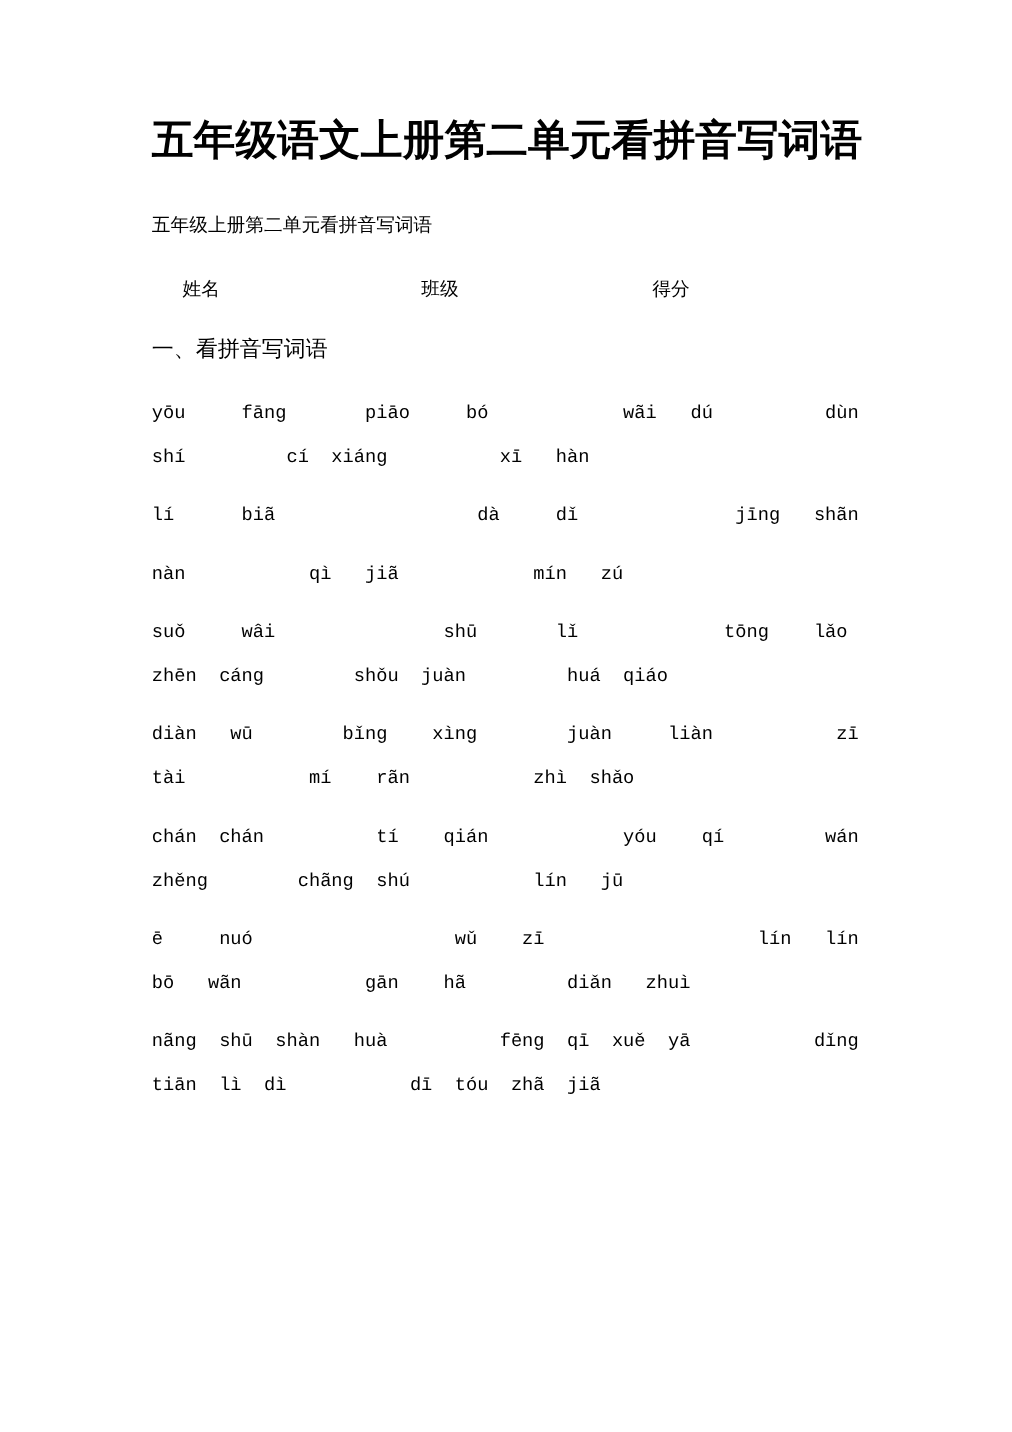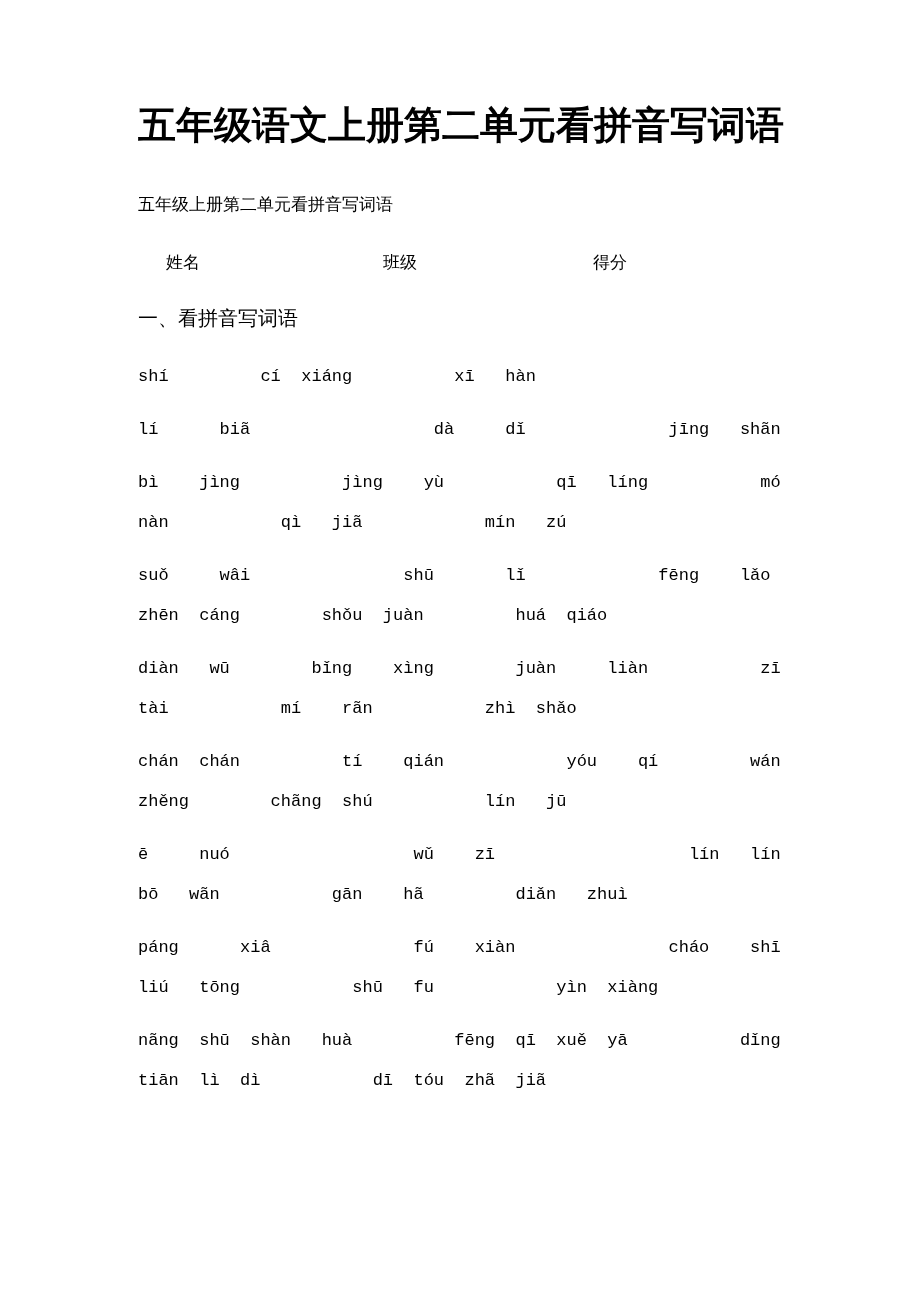--- a/index.html
+++ b/index.html
@@ -16,21 +16,21 @@
     width: 920px;
     height: 1302px;
     padding: 104px 130px 0 138px;
   }
   .title {
     margin: 0;
     font-size: 38px;
     line-height: 48px;
     font-weight: bold;
     white-space: nowrap;
-    font-family: Liberation Mono, monospace;
+    font-family: Liberation Serif, serif;
   }
   .subtitle {
     margin: 42px 0 0 0;
     font-size: 17px;
     line-height: 22px;
   }
   .fields {
     position: relative;
     margin-top: 36px;
     height: 22px;
@@ -68,48 +68,44 @@
   <div class="fields">
     <span class="field field-name">姓名</span>
     <span class="field field-class">班级</span>
     <span class="field field-score">得分</span>
   </div>
 
   <p class="section">一、看拼音写词语</p>
 
   <div class="rows">
     <div class="pinyin-row">
+      <div class="pinyin-line">yōu     fāng       piāo     bó            wãi   dú          dùn</div>
       <div class="pinyin-line">shí         cí  xiáng          xī   hàn</div>
     </div>
     <div class="pinyin-row">
       <div class="pinyin-line">lí      biã                  dà     dǐ              jīng   shãn</div>
     </div>
     <div class="pinyin-row">
-      <div class="pinyin-line">bì    jìng          jìng    yù           qī   líng           mó</div>
       <div class="pinyin-line">nàn           qì   jiã            mín   zú</div>
     </div>
     <div class="pinyin-row">
-      <div class="pinyin-line">suǒ     wâi               shū       lǐ             fēng    lǎo</div>
+      <div class="pinyin-line">suǒ     wâi               shū       lǐ             tōng    lǎo</div>
       <div class="pinyin-line">zhēn  cáng        shǒu  juàn         huá  qiáo</div>
     </div>
     <div class="pinyin-row">
       <div class="pinyin-line">diàn   wū        bǐng    xìng        juàn     liàn           zī</div>
       <div class="pinyin-line">tài           mí    rãn           zhì  shǎo</div>
     </div>
     <div class="pinyin-row">
       <div class="pinyin-line">chán  chán          tí    qián            yóu    qí         wán</div>
       <div class="pinyin-line">zhěng        chãng  shú           lín   jū</div>
     </div>
     <div class="pinyin-row">
       <div class="pinyin-line">ē     nuó                  wǔ    zī                   lín   lín</div>
       <div class="pinyin-line">bō   wãn           gān    hã         diǎn   zhuì</div>
     </div>
     <div class="pinyin-row">
-      <div class="pinyin-line">páng      xiâ              fú    xiàn               cháo    shī</div>
-      <div class="pinyin-line">liú   tōng           shū   fu            yìn  xiàng</div>
-    </div>
-    <div class="pinyin-row">
       <div class="pinyin-line">nãng  shū  shàn   huà          fēng  qī  xuě  yā           dǐng</div>
       <div class="pinyin-line">tiān  lì  dì           dī  tóu  zhã  jiã</div>
     </div>
   </div>
 
 </div>
 
 </body></html>

